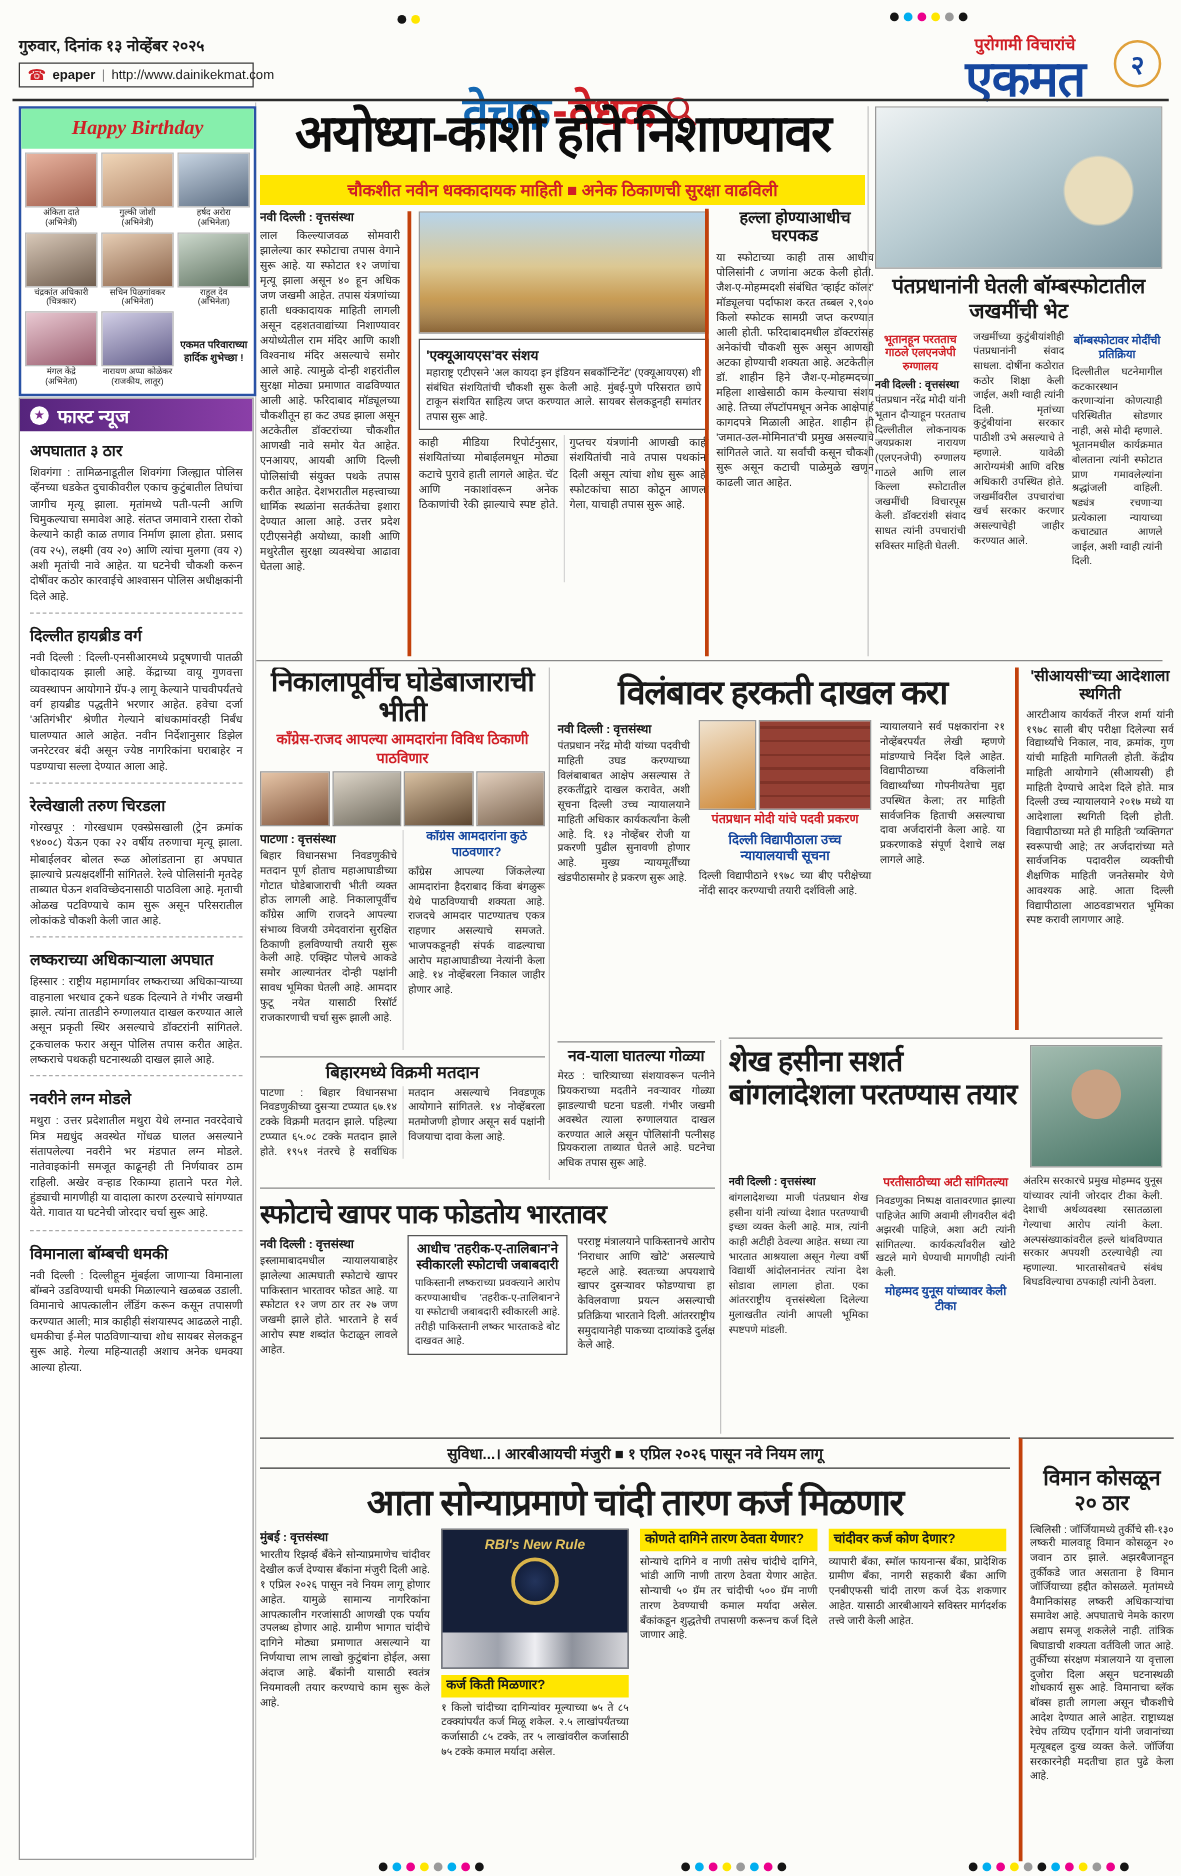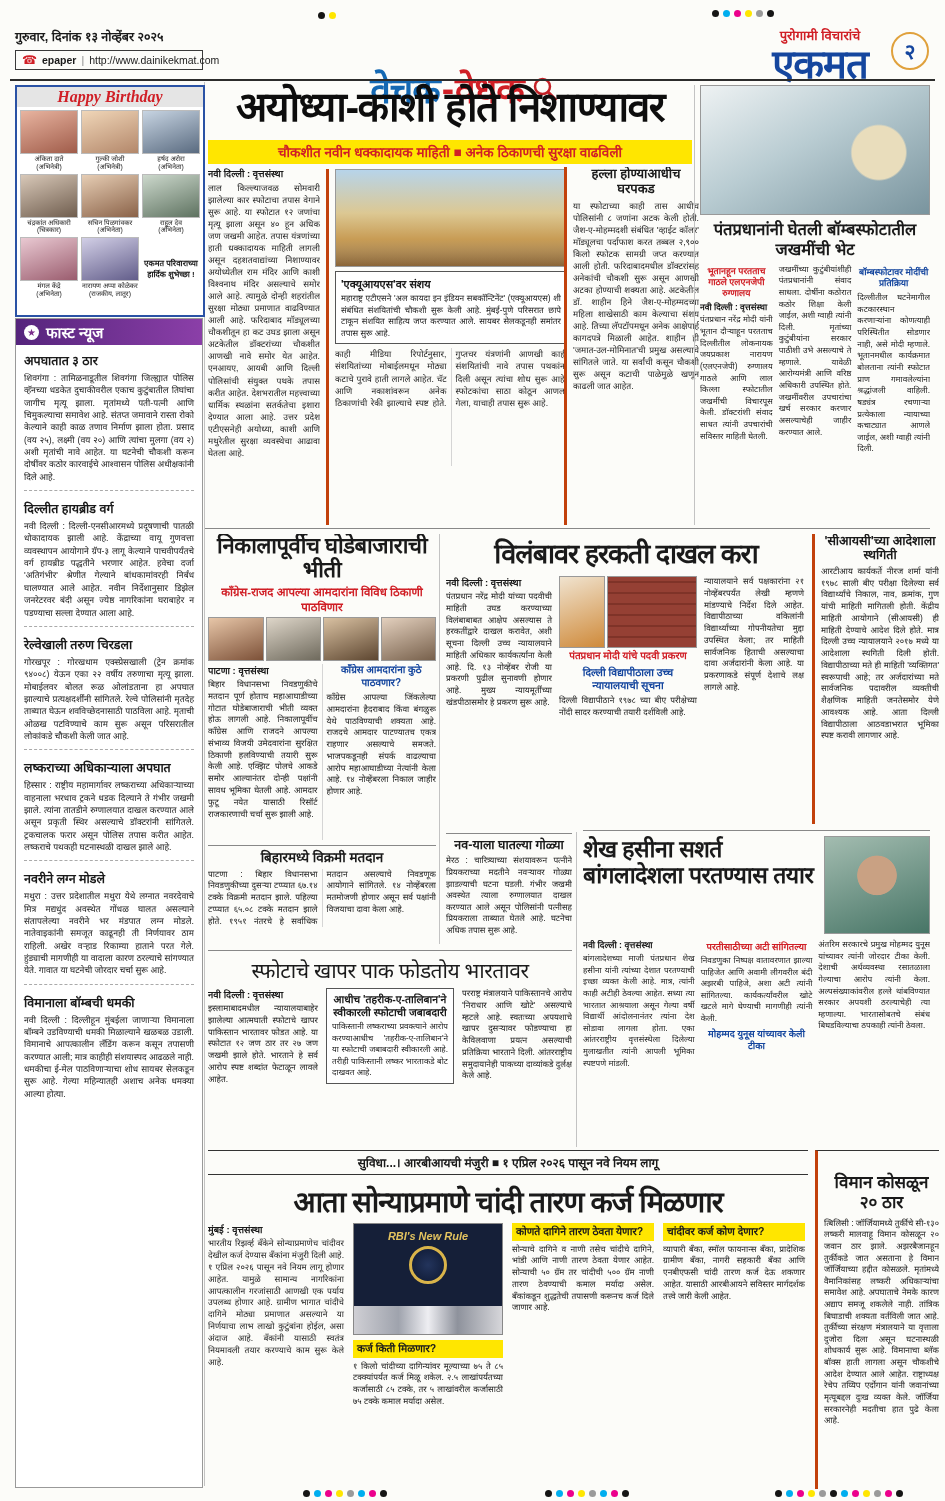--- a/index.html
+++ b/index.html
@@ -19,21 +19,21 @@
   .mh-blue{color:#1468b3;}.mh-red{color:#d01f26;}
   .brand-kicker{color:#d01f26;font-size:13px;font-weight:bold;text-align:center;}
   .brand-name{color:#15469e;font-size:40px;font-weight:bold;line-height:1;text-align:center;letter-spacing:-1px;}
   .page-num{width:34px;height:34px;border:2.5px solid #e0a13c;border-radius:50%;display:flex;align-items:center;justify-content:center;
             color:#15469e;font-size:21px;font-weight:bold;}
   .dots{display:flex;gap:4px;}
   .dot{width:7px;height:7px;border-radius:50%;}
   .c{background:#00aeef}.m{background:#ec008c}.y{background:#ffe600}.k{background:#151515}.gr{background:#9a9a9a}
   
   .bday{border:2px solid #2a52a5;background:#fff;}
-  .bday-head{height:20px;background:#e5e5e5;color:#d01f26;font-size:16px;font-weight:bold;font-style:italic;
+  .bday-head{height:32px;background:#86efac;color:#d01f26;font-size:16px;font-weight:bold;font-style:italic;
              display:flex;align-items:center;justify-content:center;font-family:"Liberation Serif","DejaVu Serif",serif;}
   .bday-grid{display:grid;grid-template-columns:repeat(3,1fr);gap:3px;padding:3px;}
   .bday-cell{text-align:center;}
   .bday-ph{height:42px;border:1px solid #bbb;}
   .bday-name{font-size:6.8px;line-height:1.15;margin-top:1px;}
   .bday-wish{display:flex;align-items:center;justify-content:center;font-size:8px;font-weight:bold;text-align:center;padding:2px;}
   .g1{background:linear-gradient(160deg,#e8b4a0,#a05c4a)}.g2{background:linear-gradient(160deg,#f0d6b8,#b3876a)}
   .g3{background:linear-gradient(160deg,#c7d4e2,#5a6b80)}.g4{background:linear-gradient(160deg,#d8c8b8,#6f5d4e)}
   .g5{background:linear-gradient(160deg,#e6cdb4,#8a6248)}.g6{background:linear-gradient(160deg,#ccd8cc,#5e7260)}
   .g7{background:linear-gradient(160deg,#e9c9d2,#9a5c6e)}.g8{background:linear-gradient(160deg,#d2cfe6,#625d8a)}
@@ -73,21 +73,21 @@
   .box-title{font-size:13.5px;font-weight:900;text-align:center;line-height:1.15;margin-bottom:3px;}
   .border-box{border:1px solid #555;padding:4px 5px;background:#fff;}
   
   .do-head{font-size:27px;font-weight:900;text-align:center;letter-spacing:-1px;}
   .building-photo{height:70px;background:repeating-linear-gradient(0deg,#954034 0 9px,#7f3328 9px 11px);}
   .modi-small{height:70px;background:linear-gradient(160deg,#f0e3cf,#cf8a3a);}
   
   .has-head{font-size:23px;font-weight:900;line-height:1.15;letter-spacing:-0.5px;}
   .hasina-photo{width:104px;height:96px;background:radial-gradient(circle at 50% 40%,#c9a183 0 25%,rgba(0,0,0,0) 26%),linear-gradient(160deg,#a3bcb0,#477566);}
   
-  .pak-head{font-size:21px;font-weight:400;text-align:center;letter-spacing:-0.5px;}
+  .pak-head{font-size:21px;font-weight:700;letter-spacing:-0.5px;}
   
   .kicker{border-bottom:1.5px solid #333;text-align:center;font-size:12px;font-weight:bold;padding:3px 0;}
   .silver-head{font-size:29px;font-weight:900;text-align:center;letter-spacing:-1px;margin:6px 0 3px;}
   .yellow-head{background:#ffe600;font-weight:bold;font-size:10.5px;padding:2px 4px;line-height:1.3;margin-bottom:3px;}
   .rbi-img{height:110px;background:#151f38;border:1px solid #888;display:flex;flex-direction:column;}
   .rbi-label{color:#e3c35f;font-weight:bold;font-size:11px;text-align:center;padding-top:6px;font-style:italic;}
   .rbi-seal{width:32px;height:32px;border:3px solid #d9b44a;border-radius:50%;margin:4px auto 0;background:radial-gradient(#23345c,#0d1730);}
   .rbi-jewels{margin-top:auto;height:28px;background:linear-gradient(90deg,#cfcfd4,#9fa3ad 30%,#eeeef2 50%,#8e929c 70%,#d6d6da);}
   
   .plane-head{font-size:17px;font-weight:900;text-align:center;line-height:1.2;margin:22px 0 4px;}

